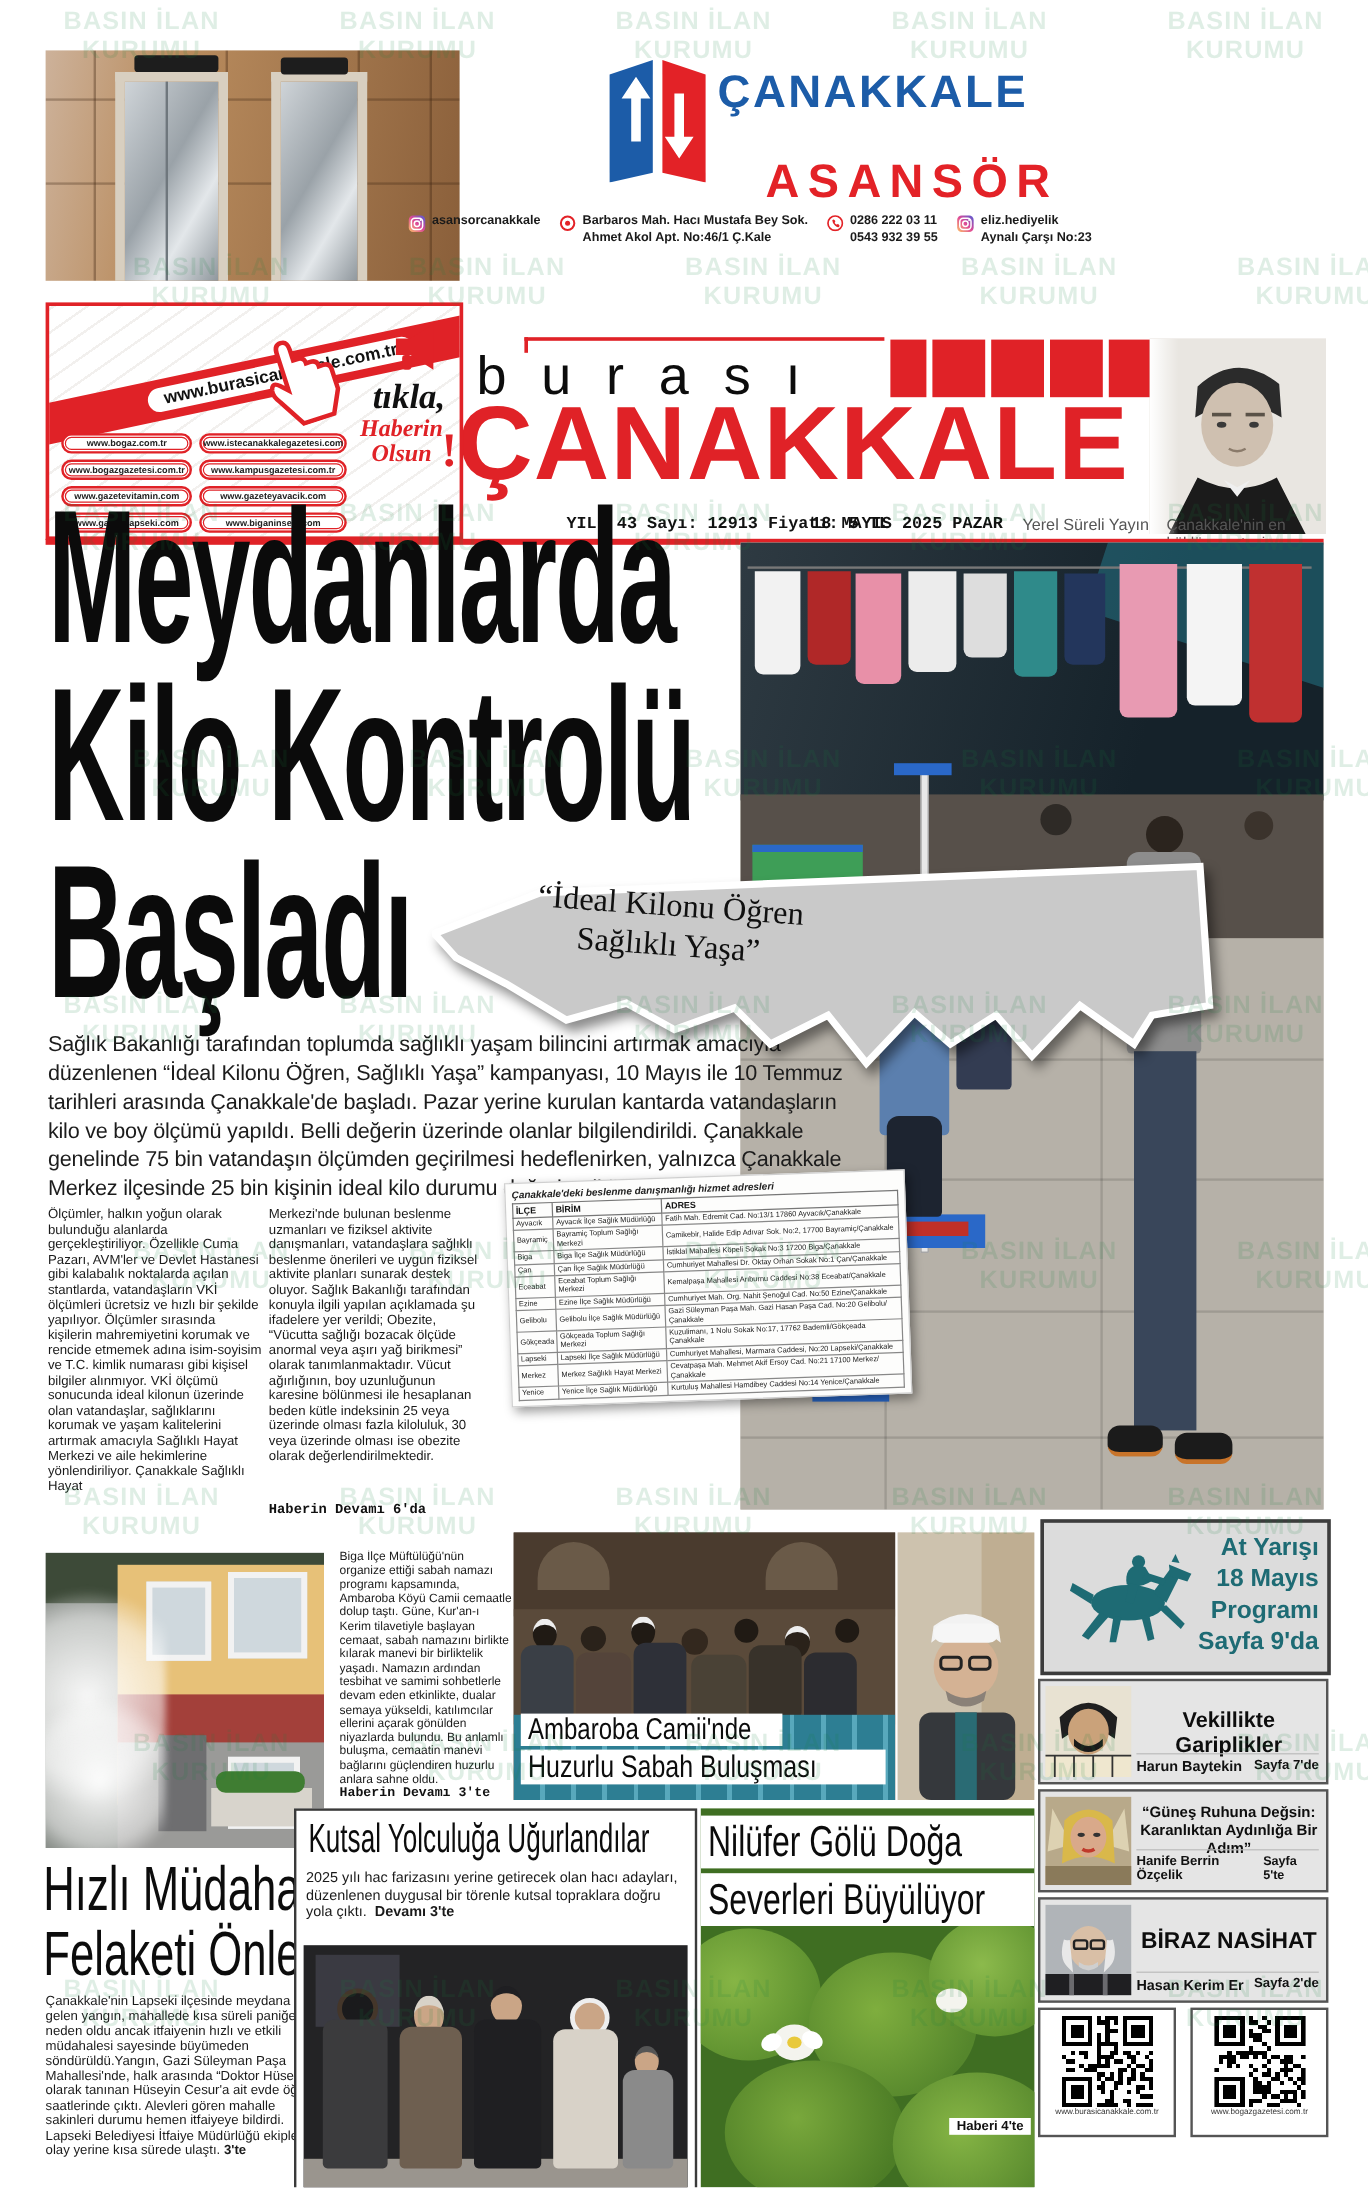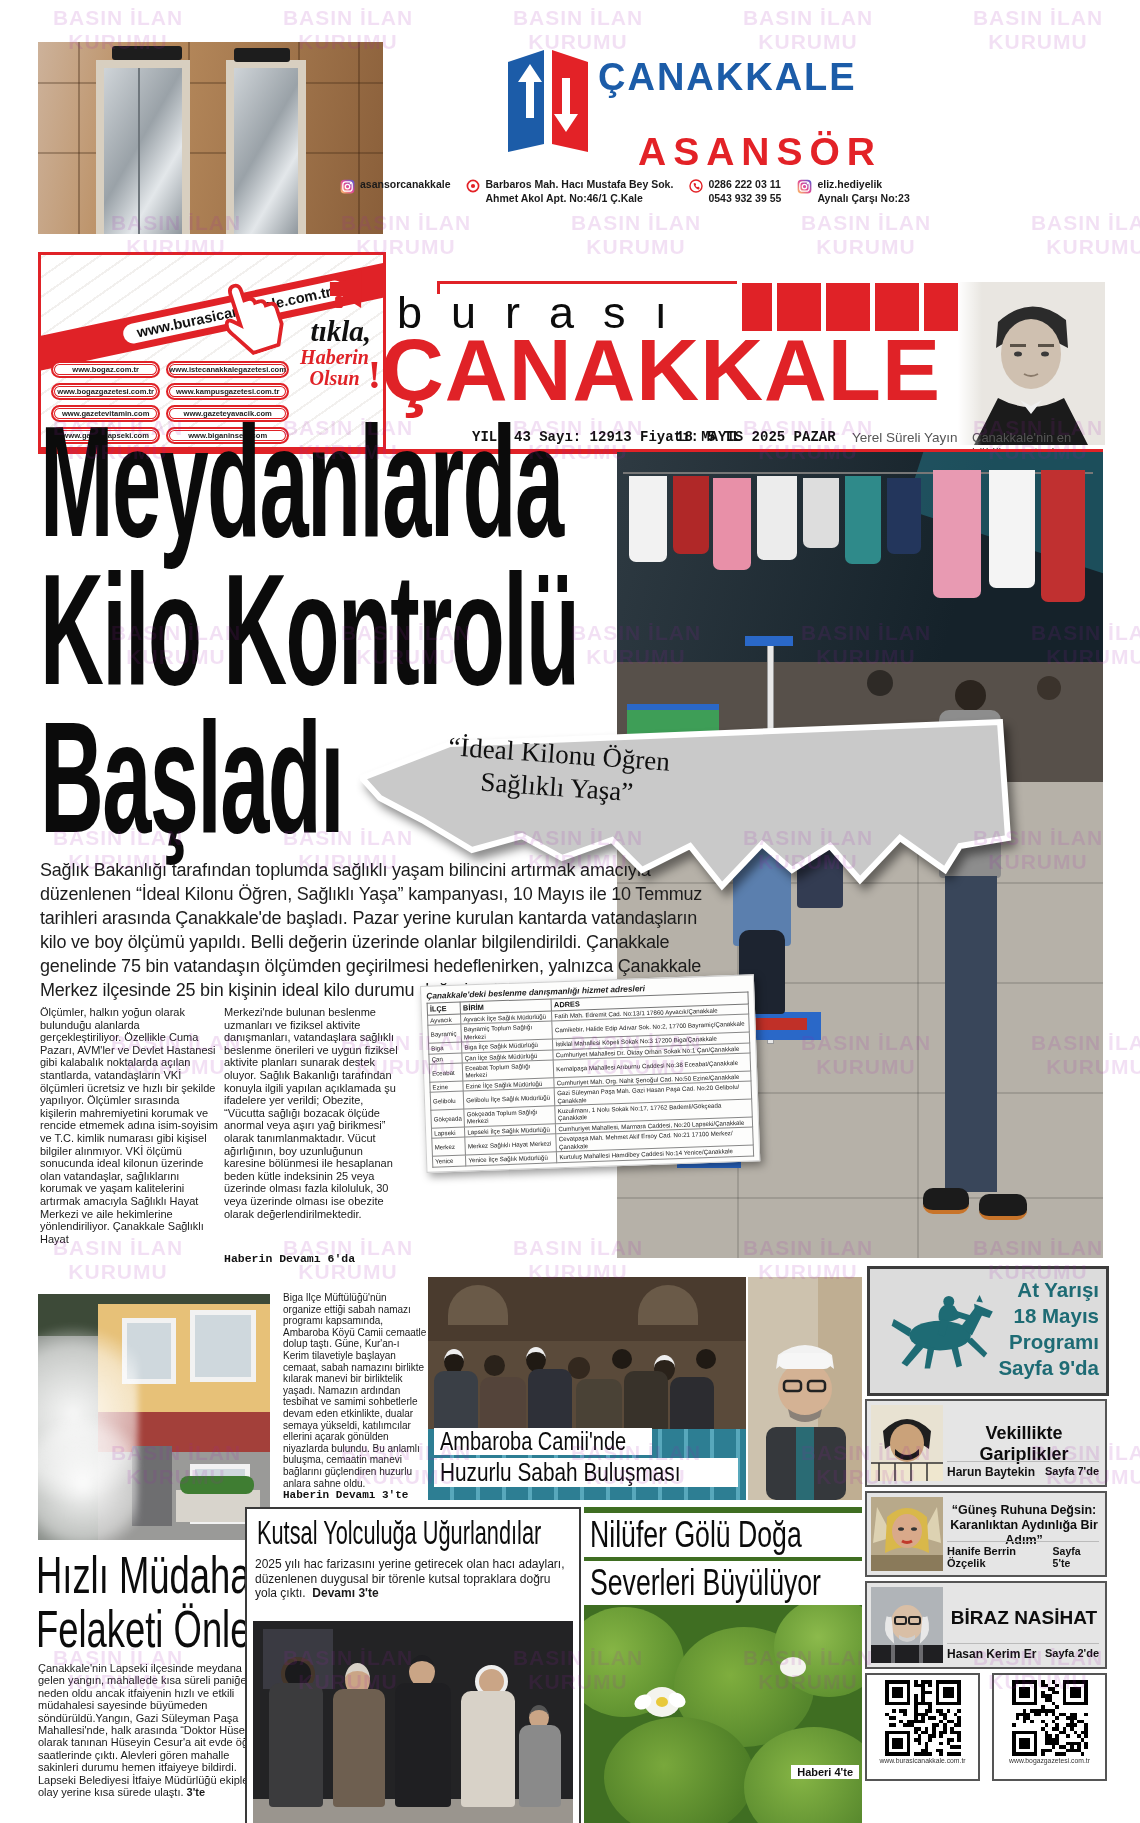--- a/index.html
+++ b/index.html
@@ -3,21 +3,21 @@
 <meta charset="utf-8">
 <style>
   html,body{margin:0;padding:0;background:#fff;}
   #page{position:relative;width:1140px;height:1823px;background:#fff;overflow:hidden;
         font-family:"Liberation Sans",sans-serif;color:#111;}
   .ab{position:absolute;}
   .b{font-weight:bold;font-family:Liberation Mono, monospace;}
   .cond{display:inline-block;white-space:nowrap;transform-origin:left top;}
   
   #watermark{position:absolute;inset:0;z-index:40;pointer-events:none;}
-  .wm-tile{position:absolute;width:200px;text-align:center;color:#a21caf;opacity:.13;
+  .wm-tile{position:absolute;width:200px;text-align:center;color:#15803d;opacity:.13;
            font-weight:bold;font-size:21px;line-height:24px;letter-spacing:1px;}
   
   #ad{left:38px;top:42px;width:1065px;height:192px;background:#fff;z-index:2;}
   #ad-photo{left:0;top:0;width:345px;height:192px;overflow:hidden;
             background:linear-gradient(100deg,#a8795093 0%,#b98c5e 30%,#8a5f3a 100%);}
   .wood{position:absolute;top:0;bottom:0;width:2px;background:rgba(60,35,15,.35);}
   .lift{position:absolute;top:18px;width:78px;height:168px;background:linear-gradient(120deg,#cfd4d8,#9aa2a8 45%,#e3e7ea 70%,#8d959b);border:8px solid #d8cfc0;border-bottom:none;}
   .lift-split{position:absolute;top:0;bottom:0;left:50%;width:2px;background:#6f777d;}
   .lift-panel{position:absolute;height:14px;width:70px;background:#1d1d1d;border-radius:3px;}
   #ad-logo svg{display:block;}

